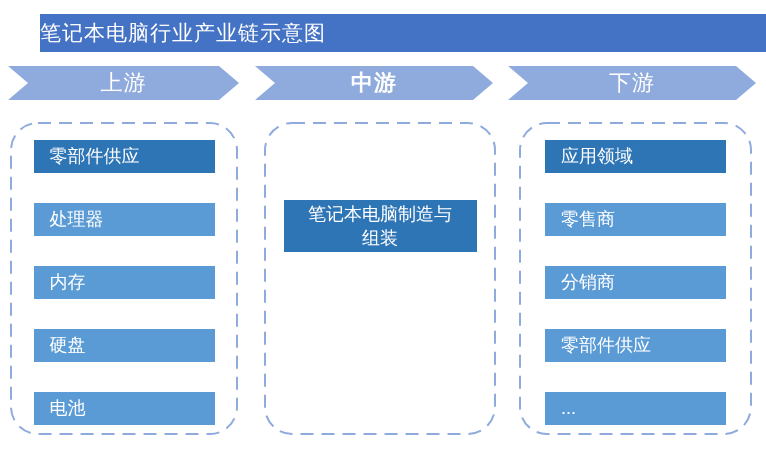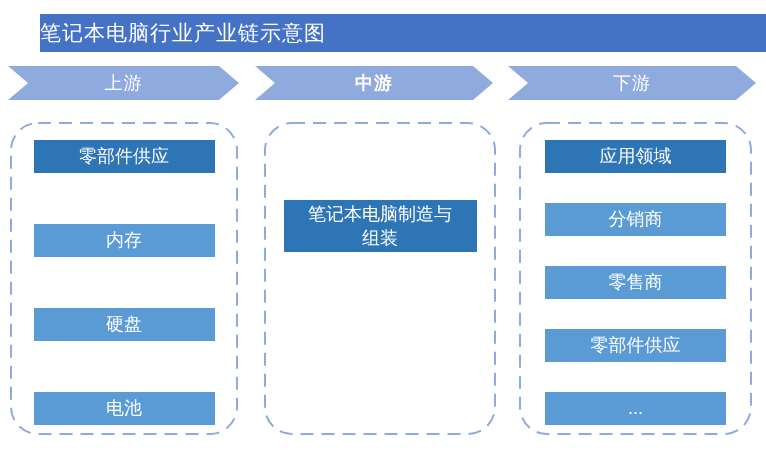--- a/index.html
+++ b/index.html
@@ -27,42 +27,43 @@
     color:var(--text-on-blue);font-size:21px;letter-spacing:1px;font-weight:500;
   }
 
   
   .chevron{
     position:absolute;top:66px;height:34px;
     background:var(--chevron);
     clip-path:polygon(0% 0%, calc(100% - 20px) 0%, 100% 50%, calc(100% - 20px) 100%, 0% 100%, 20px 50%);
     display:flex;align-items:center;justify-content:center;
   }
-  .chevron span{color:var(--text-on-blue);font-size:18px;letter-spacing:1px;}
+  .chevron span{color:var(--text-on-blue);font-size:22px;letter-spacing:1px;}
   .chevron-1{left:8px;width:231px;}
   .chevron-2{left:255px;width:238px;font-weight:bold;}
   .chevron-3{left:508px;width:248px;}
 
   
   .column{
     position:absolute;top:122px;height:313px;
     display:flex;flex-direction:column;align-items:center;
   }
   .col-1{left:10px;width:228px;padding:18px 0 10px 0;justify-content:space-between;}
   .col-2{left:264px;width:232px;}
   .col-3{left:519px;width:233px;padding:18px 0 10px 0;justify-content:space-between;}
   .dash-border{position:absolute;left:0;top:0;pointer-events:none;}
   .dash-border rect{fill:none;stroke:var(--dashed-border);stroke-width:2;}
 
   
   .box{
     width:181px;height:33px;line-height:33px;
-    color:var(--text-on-blue);font-size:18px;text-align:center;
+    color:var(--text-on-blue);font-size:18px;text-align:left;
     background:var(--box-light);
     flex:none;
+    padding-left:16px;
   }
   .box.dark{background:var(--box-dark);}
   .mid-box{
     margin-top:78px;width:193px;height:auto;min-height:49px;
     line-height:24px;padding:2px 16px;
     display:flex;align-items:center;justify-content:center;text-align:center;
   }
 </style>
 </head>
 <body>
@@ -81,36 +82,37 @@
   </div>
   <div class="chevron chevron-3">
     <span>下游</span>
   </div>
 
   <div class="column col-1">
     <svg class="dash-border" width="228" height="313">
       <rect x="1" y="1" width="226" height="311" rx="27" stroke-dasharray="13 8"></rect>
     </svg>
     <div class="box dark">零部件供应</div>
+    <div class="box">处理器</div>
     <div class="box">内存</div>
     <div class="box">硬盘</div>
     <div class="box">电池</div>
   </div>
 
   <div class="column col-2">
     <svg class="dash-border" width="232" height="313">
       <rect x="1" y="1" width="230" height="311" rx="27" stroke-dasharray="13 8"></rect>
     </svg>
     <div class="box dark mid-box">笔记本电脑制造与组装</div>
   </div>
 
   <div class="column col-3">
     <svg class="dash-border" width="233" height="313">
       <rect x="1" y="1" width="231" height="311" rx="27" stroke-dasharray="13 8"></rect>
     </svg>
     <div class="box dark">应用领域</div>
+    <div class="box">零售商</div>
     <div class="box">分销商</div>
-    <div class="box">零售商</div>
     <div class="box">零部件供应</div>
     <div class="box">...</div>
   </div>
 
 </div>
 
 </body></html>

